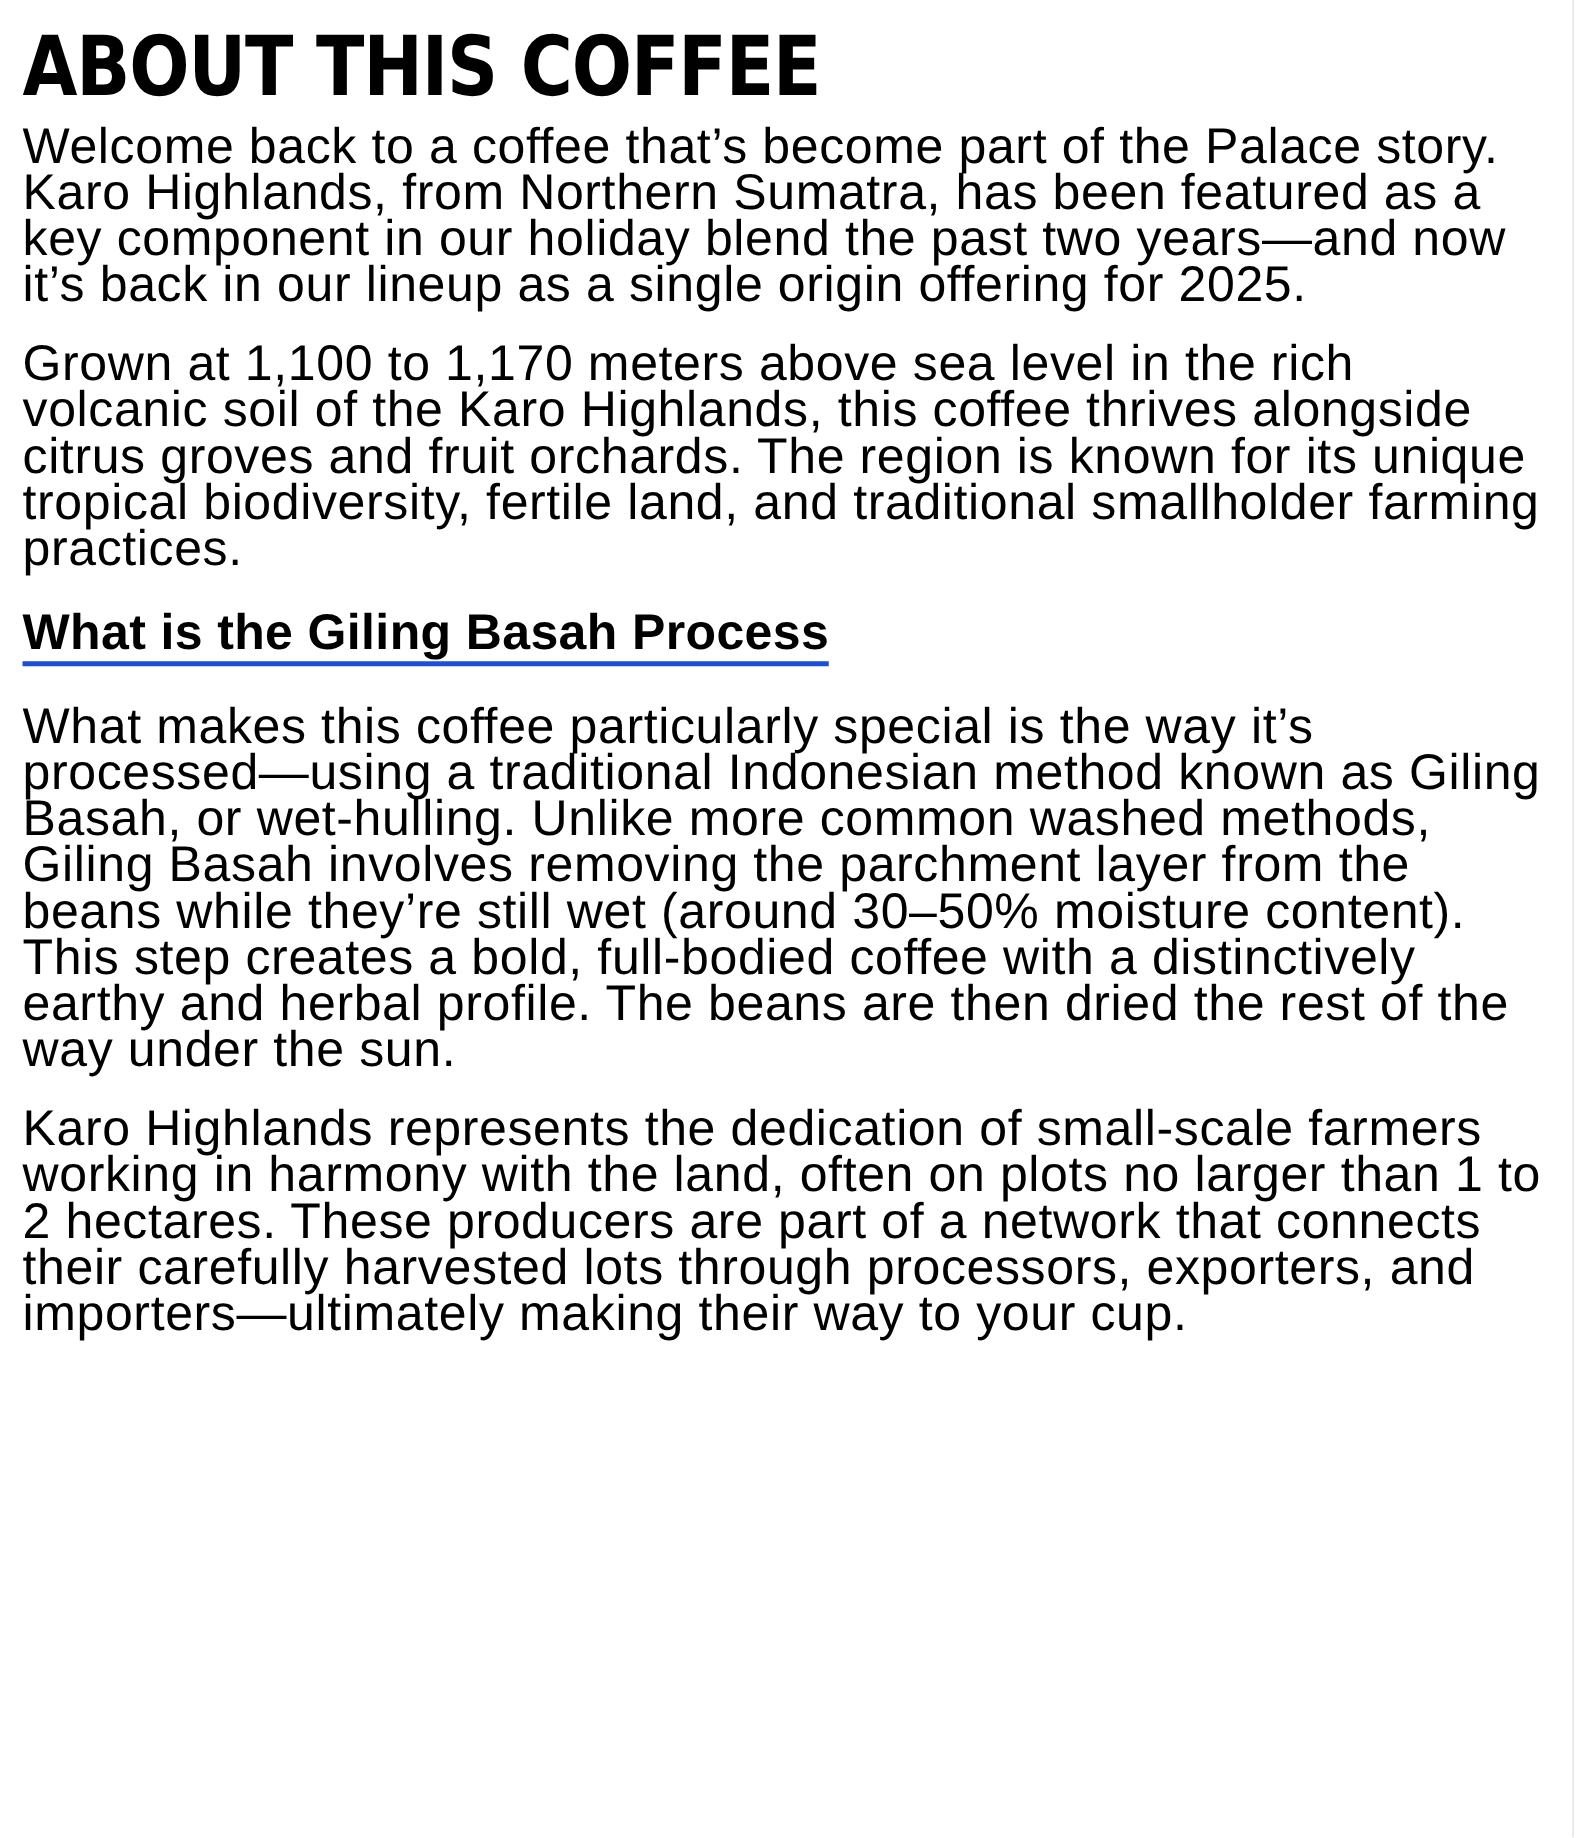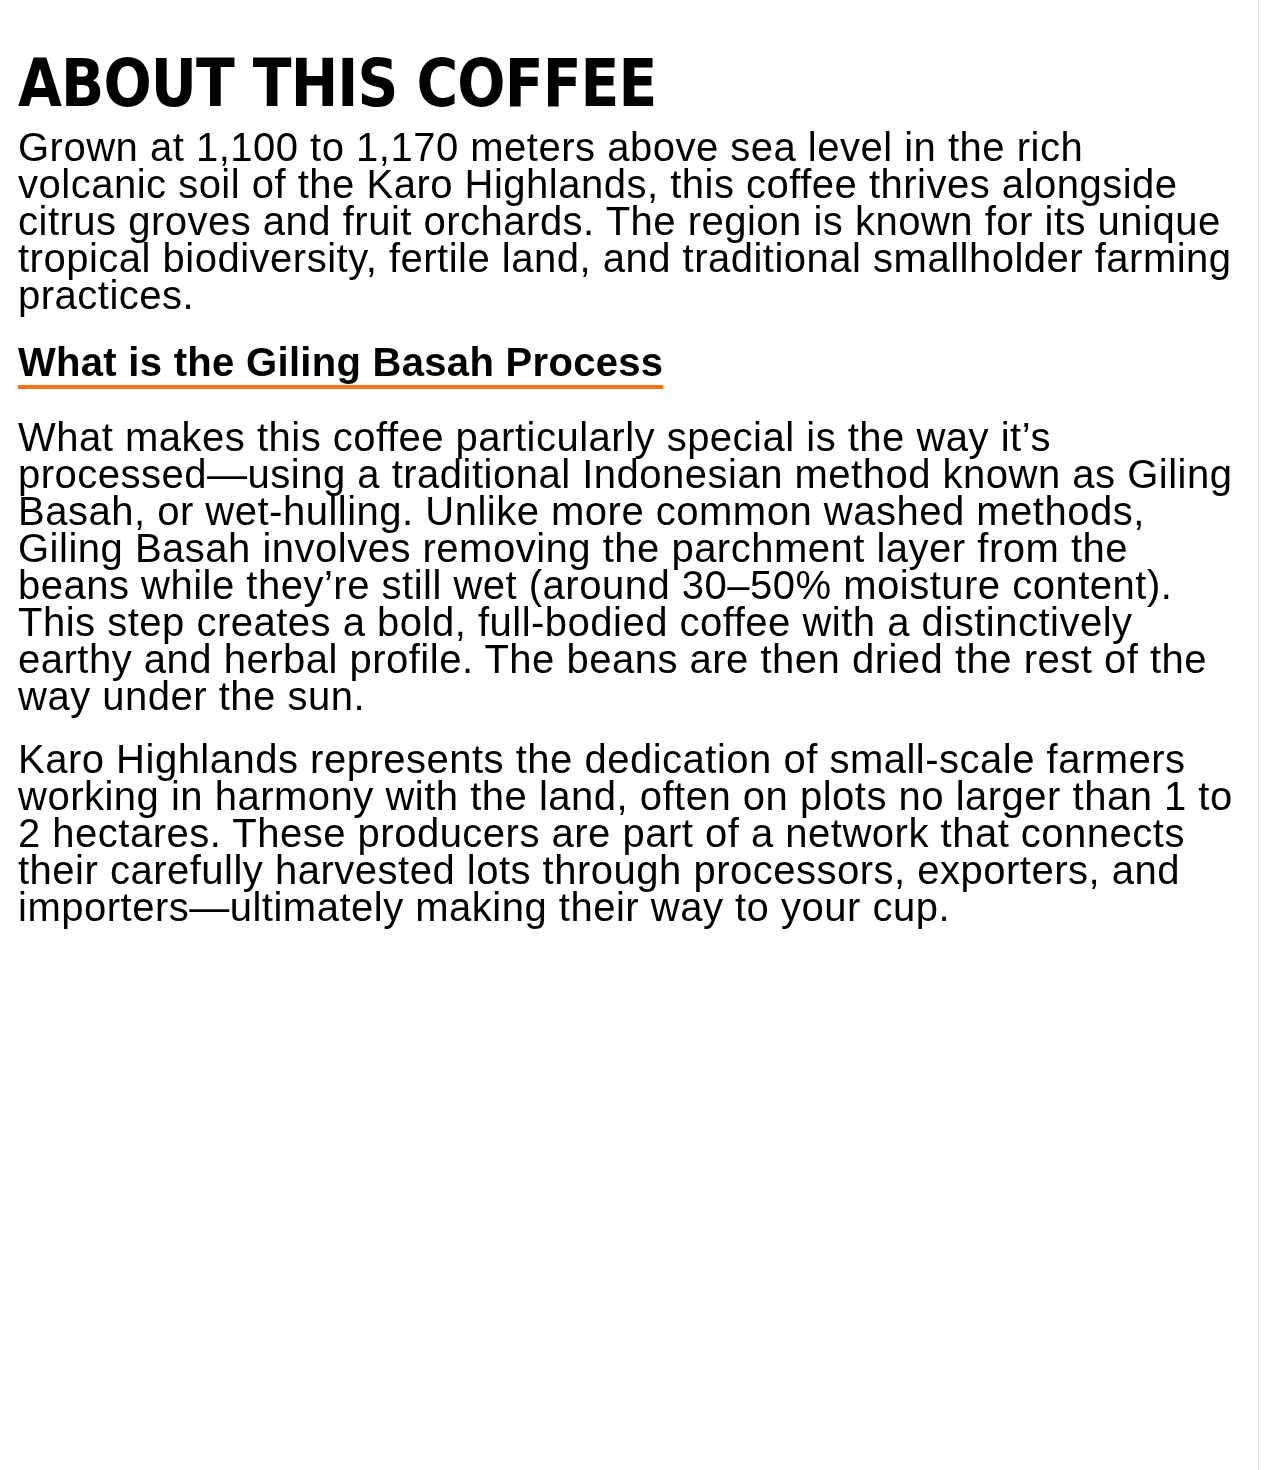--- a/index.html
+++ b/index.html
@@ -9,22 +9,21 @@
   }
   body {
     width: 1266px;
     height: 1470px;
     position: relative;
     overflow: hidden;
     color: #000000;
     font-family: "Liberation Sans", sans-serif;
   }
   .article {
-    padding: 36px 24px 0 18px;
-    margin-top: 18px;
+    padding: 24px 24px 0 18px;
   }
   h1.page-title {
     margin: 0 0 16px 0;
     font-family: "DejaVu Sans", sans-serif;
     font-weight: bold;
     font-size: 66px;
     line-height: 0.9;
     white-space: nowrap;
   }
   h1.page-title .squeeze {
@@ -42,39 +41,40 @@
   }
   h2.sub-heading {
     margin: 4px 0 30px 0;
     font-size: 40px;
     line-height: 44px;
     font-weight: bold;
     letter-spacing: 0.3px;
   }
   h2.sub-heading .underline {
     display: inline-block;
-    border-bottom: 4px solid #f97316;
+    border-bottom: 4px solid #1d4ed8;
     padding-bottom: 1px;
   }
   .right-edge-line {
     position: absolute;
     top: 0;
     right: 7px;
     width: 1px;
     height: 1470px;
     background: #e0e0e0;
   }
 </style>
 </head>
 <body>
 
 <div class="article">
 
   <h1 class="page-title"><span class="squeeze">ABOUT THIS COFFEE</span></h1>
 
+  <p class="body-par">Welcome back to a coffee that’s become part of the Palace story. Karo Highlands, from Northern Sumatra, has been featured as a key component in our holiday blend the past two years—and now it’s back in our lineup as a single origin offering for 2025.</p>
 
   <p class="body-par">Grown at 1,100 to 1,170 meters above sea level in the rich volcanic soil of the Karo Highlands, this coffee thrives alongside citrus groves and fruit orchards. The region is known for its unique tropical biodiversity, fertile land, and traditional smallholder farming practices.</p>
 
   <h2 class="sub-heading"><span class="underline">What is the Giling Basah Process</span></h2>
 
   <p class="body-par">What makes this coffee particularly special is the way it’s processed—using a traditional Indonesian method known as Giling Basah, or wet-hulling. Unlike more common washed methods, Giling Basah involves removing the parchment layer from the beans while they’re still wet (around 30–50% moisture content). This step creates a bold, full-bodied coffee with a distinctively earthy and herbal profile. The beans are then dried the rest of the way under the sun.</p>
 
 
   <p class="body-par">Karo Highlands represents the dedication of small-scale farmers working in harmony with the land, often on plots no larger than 1 to 2 hectares. These producers are part of a network that connects their carefully harvested lots through processors, exporters, and importers—ultimately making their way to your cup.</p>
 

